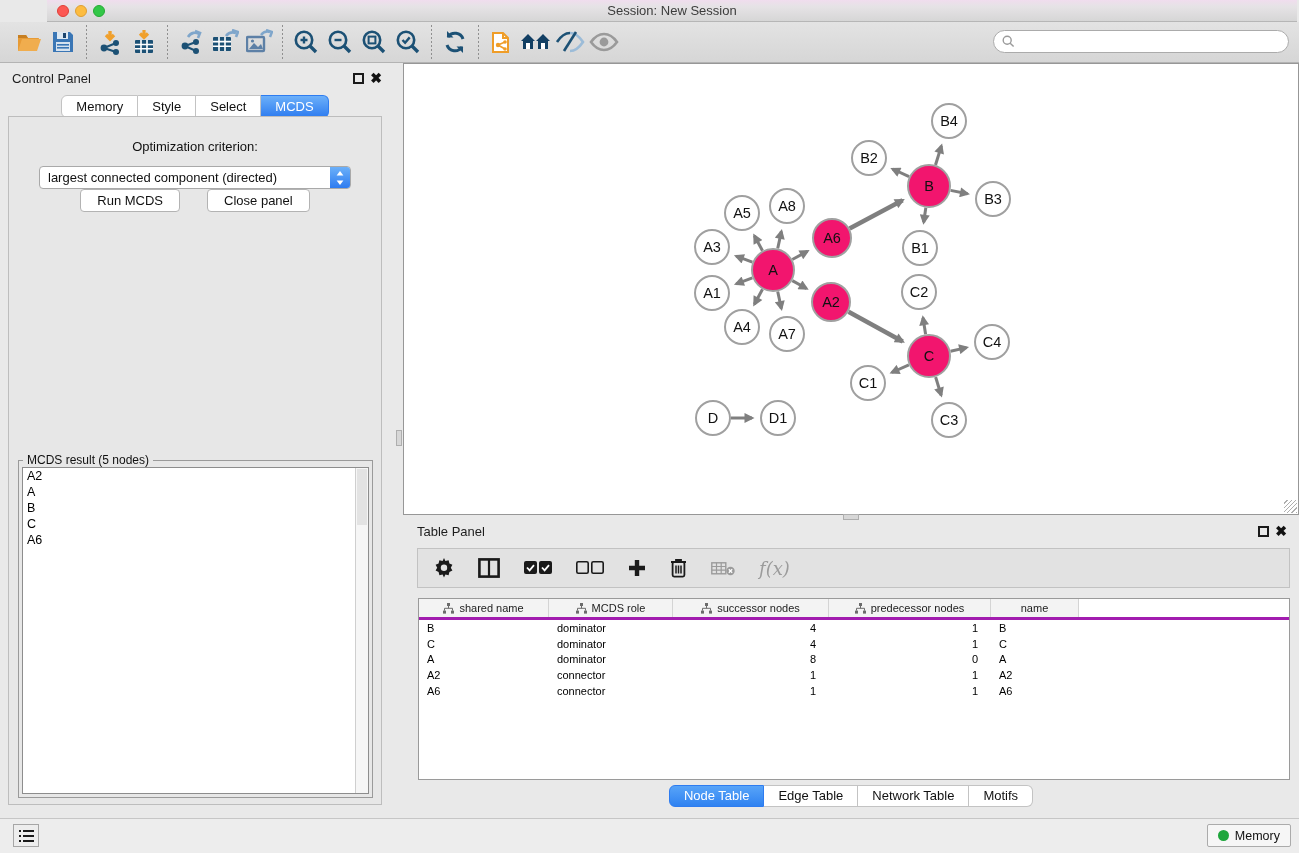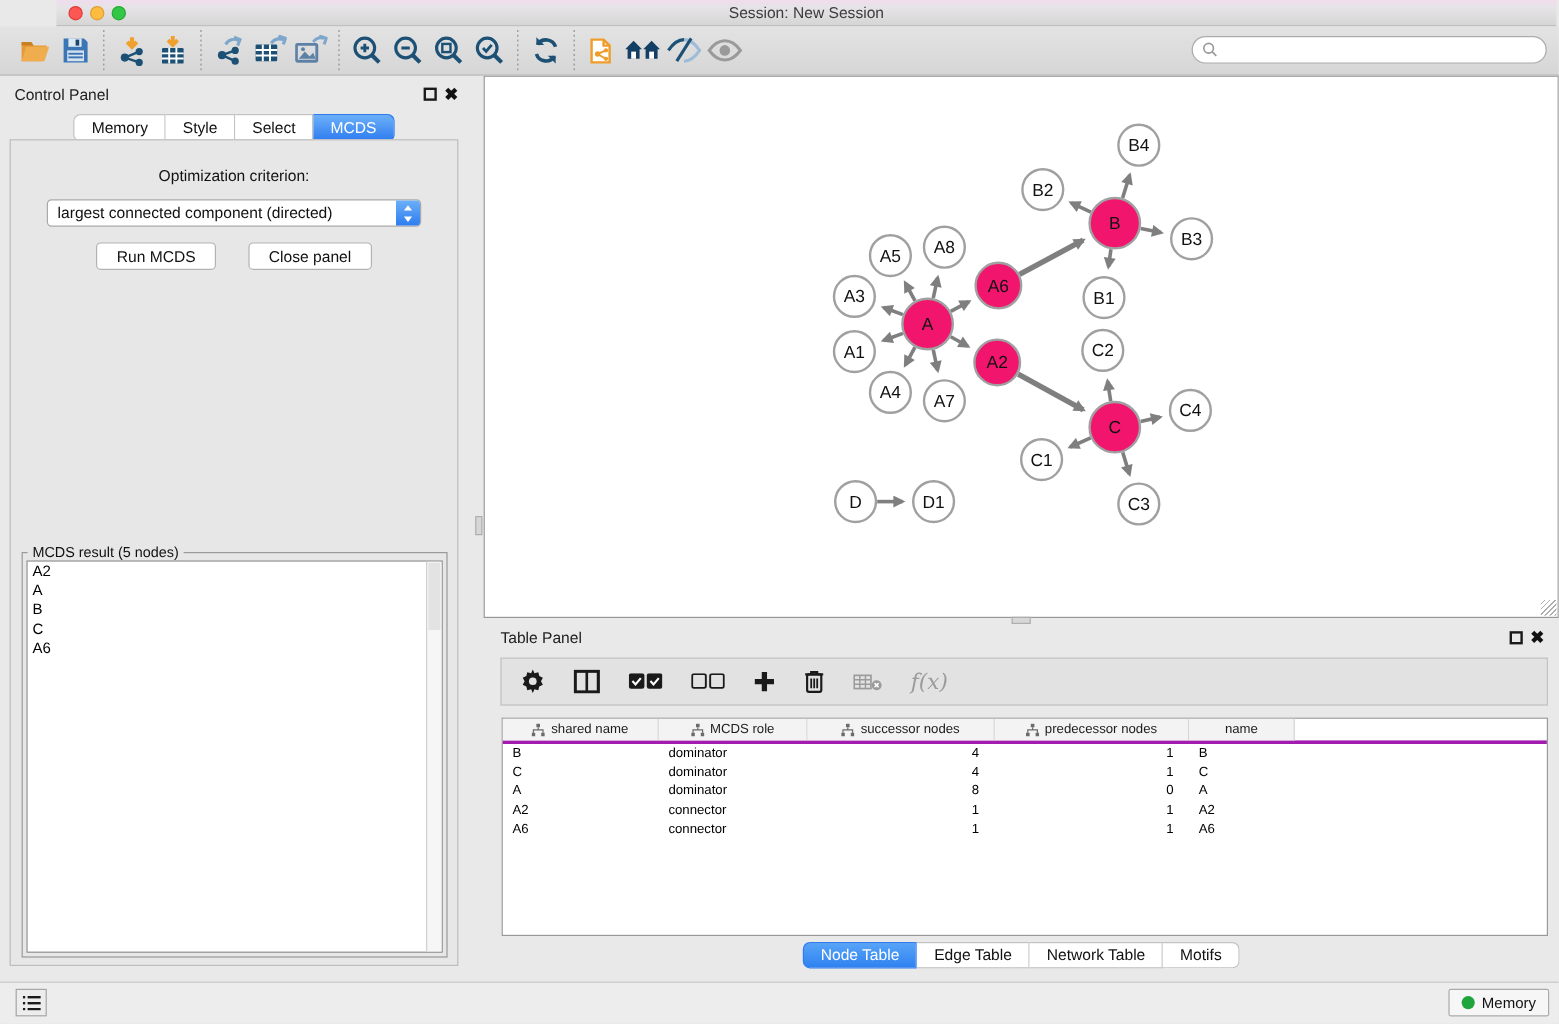--- a/index.html
+++ b/index.html
@@ -44,21 +44,21 @@
   .seg.active { background:linear-gradient(#6cb0f9,#2e7cf0); color:#fff; border-color:#2e7cf0; }
   .cp-body { position:absolute; left:8px; right:8px; top:51px; bottom:10px;
     background:#e7e7e7; border:1px solid #bdbdbd; }
   .opt-label { margin-top:22px; text-align:center; font-size:13px; color:#111; }
   .select { position:relative; margin:12px auto 0; width:312px; height:23px; background:#fff;
     border:1px solid #a9a9a9; border-radius:4px; font-size:13px; line-height:21px; padding-left:8px; color:#111; }
   .select .stepper { position:absolute; right:0; top:0; width:20px; height:21px;
     background:linear-gradient(#6cb0f9,#2e7cf0); border-radius:0 3px 3px 0;
     display:flex; flex-direction:column; align-items:center; justify-content:center; }
   .stepper svg { display:block; }
-  .btn-row { margin-top:13px; display:flex; justify-content:center; gap:27px; }
+  .btn-row { display:flex; justify-content:center; gap:27px; }
   .push-btn { height:23px; padding:0 16px; background:#fff; border:1px solid #b3b3b3;
     border-radius:4px; font-size:13px; line-height:21px; color:#111; }
   .fieldset { position:absolute; left:9px; right:8px; top:343px; bottom:6px;
     border:1px solid #9a9a9a; }
   .fieldset .legend { position:absolute; top:-8px; left:4px; background:#e7e7e7;
     padding:0 4px; font-size:12px; color:#111; }
   .result-list { position:absolute; left:3px; right:3px; top:6px; bottom:3px; background:#fff;
     border:1px solid #8d8d8d; overflow:hidden; }
   .result-scroll { position:absolute; top:0; bottom:0; right:0; width:13px;
     background:#f6f6f6; border-left:1px solid #cfcfcf; }

